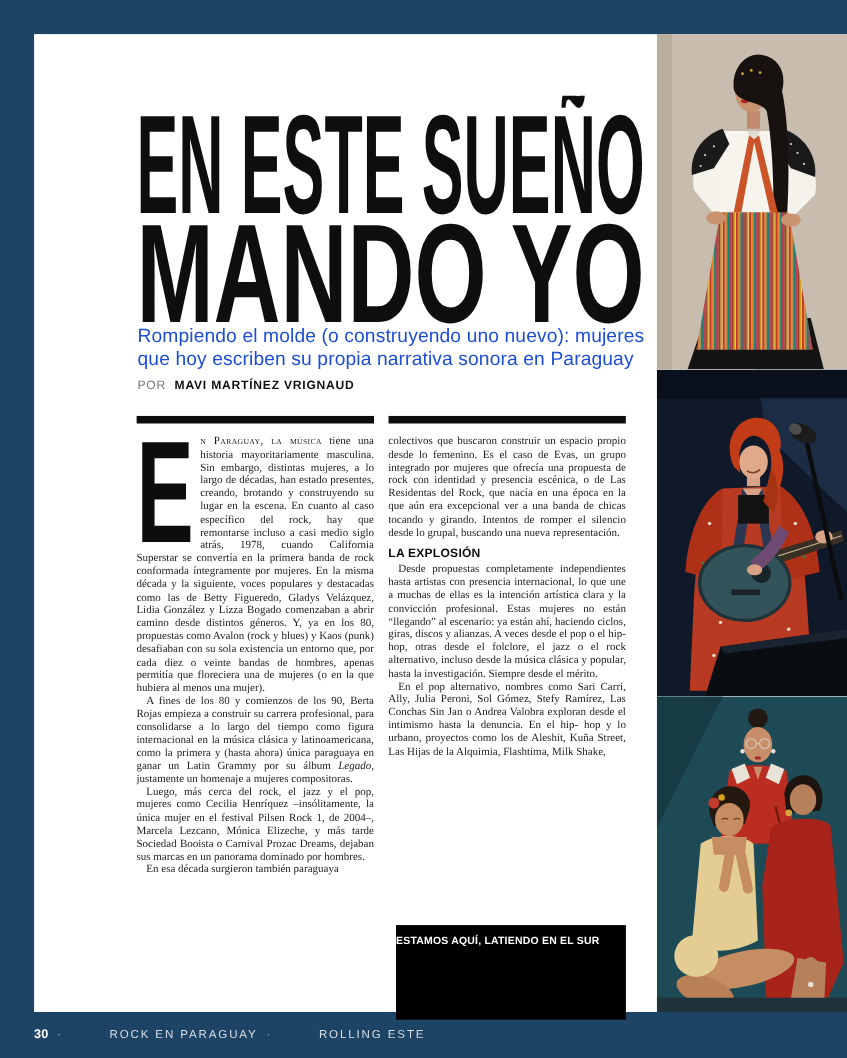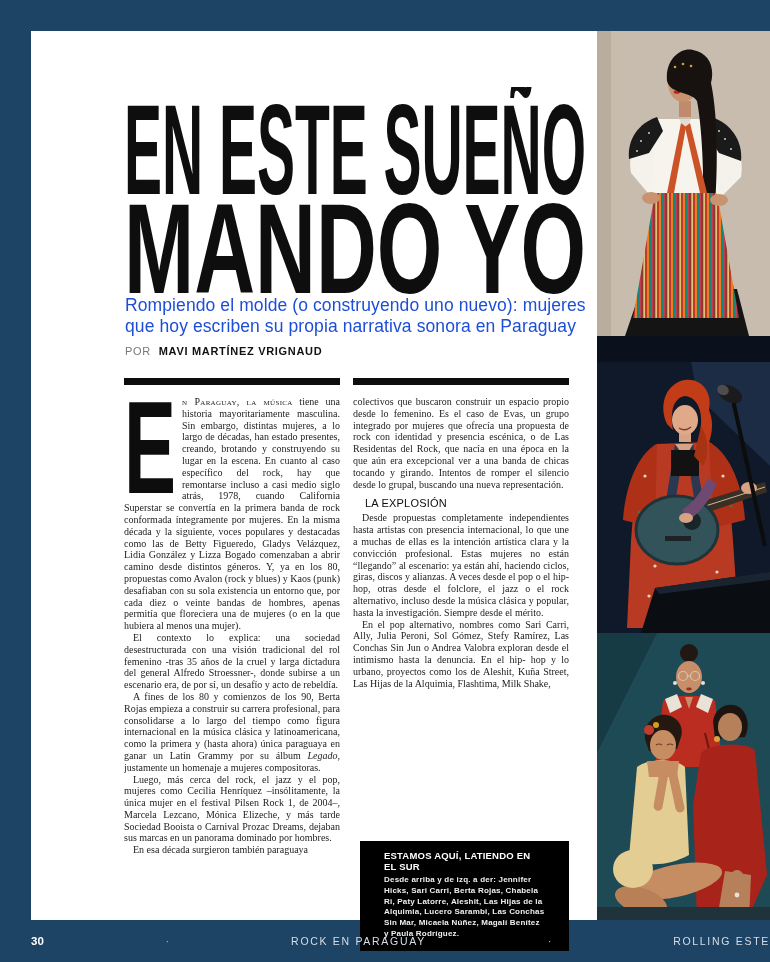--- a/index.html
+++ b/index.html
@@ -39,44 +39,44 @@
   }
   .col p.ind{text-indent:9px;}
   .smallcaps{font-variant:small-caps;letter-spacing:0.3px;}
   .dropcap-float{
     float:left;width:52px;height:97px;margin:2px 6px 0 0;
   }
   .dropcap-float text{
     font-family:"Liberation Sans",sans-serif;font-weight:bold;fill:#0d0d0d;
   }
   .col-heading{
-    font-family:"Liberation Sans",sans-serif;font-weight:normal;
-    font-size:11px;letter-spacing:0.2px;color:#0d0d0d;margin:7px 0 3px 12px;
+    font-family:"Liberation Sans",sans-serif;font-weight:bold;
+    font-size:11px;letter-spacing:0.2px;color:#0d0d0d;margin:7px 0 3px 0;
   }
   
   .caption-box{
-    position:absolute;left:329px;top:810px;width:209px;height:110px;
-    background:#000;color:#fff;box-sizing:border-box;padding:9px 24px;
+    position:absolute;left:329px;top:810px;width:209px;height:86px;
+    background:#000;color:#fff;box-sizing:border-box;padding:9px 0;
     overflow:hidden;
   }
   .caption-title{font-size:9.5px;font-weight:bold;letter-spacing:0.2px;margin-bottom:3px;}
   .caption-body{font-size:8px;font-weight:bold;line-height:10.8px;color:#efefef;letter-spacing:0.2px;}
   
   .photo{position:absolute;left:597px;width:173px;overflow:hidden;line-height:0;}
   .photo1{top:31px;height:305px;}
   .photo2{top:336px;height:297px;}
   .photo3{top:633px;height:287px;}
   
   .footer{
     position:absolute;left:31px;top:920px;width:739px;height:42px;
-    display:flex;align-items:center;justify-content:space-between;
+    display:flex;align-items:center;
   }
   .footer .pg{font-weight:bold;font-size:11.5px;color:#ffffff;}
   .footer .sep{margin:0 8px;color:#9fb3c4;font-size:11px;}
-  .footer .sec{letter-spacing:1.7px;font-size:10.5px;color:#d7dee6;}
+  .footer .sec{letter-spacing:1.7px;font-size:10.5px;color:#d7dee6;margin-left:36px;}
 </style>
 </head>
 <body>
 
 <div class="page">
 
   <svg class="title-svg" width="470" height="215" viewBox="0 0 470 215">
     <text x="2" y="107" font-size="128" textLength="462" lengthAdjust="spacingAndGlyphs">EN ESTE SUEÑO</text>
     <text x="2" y="206" font-size="128" textLength="462" lengthAdjust="spacingAndGlyphs">MANDO YO</text>
   </svg>
@@ -90,37 +90,35 @@
 
   <div class="col col1">
     <div class="rule"></div>
     <p>
       <span class="dropcap-float">
         <svg width="52" height="97" viewBox="0 0 52 97">
           <text x="0" y="95" font-size="132" textLength="52" lengthAdjust="spacingAndGlyphs">E</text>
         </svg>
       </span><span class="smallcaps">n Paraguay, la música</span><span> tiene una historia mayoritariamente masculina. Sin embargo, distintas mujeres, a lo largo de décadas, han estado presentes, creando, brotando y construyendo su lugar en la escena. En cuanto al caso específico del rock, hay que remontarse incluso a casi medio siglo atrás, 1978, cuando California Superstar se convertía en la primera banda de rock conformada íntegramente por mujeres. En la misma década y la siguiente, voces populares y destacadas como las de Betty Figueredo, Gladys Velázquez, Lidia González y Lizza Bogado comenzaban a abrir camino desde distintos géneros. Y, ya en los 80, propuestas como Avalon (rock y blues) y Kaos (punk) desafiaban con su sola existencia un entorno que, por cada diez o veinte bandas de hombres, apenas permitía que floreciera una de mujeres (o en la que hubiera al menos una mujer).</span>
     </p>
-    <p class="ind">El contexto lo explica: una sociedad desestructurada con una visión tradicional del rol femenino -tras 35 años de la cruel y larga dictadura del general Alfredo Stroessner-, donde subirse a un escenario era, de por sí, un desafío y acto de rebeldía.</p>
     <p class="ind"><span>A fines de los 80 y comienzos de los 90, Berta Rojas empieza a construir su carrera profesional, para consolidarse a lo largo del tiempo como figura internacional en la música clásica y latinoamericana, como la primera y (hasta ahora) única paraguaya en ganar un Latin Grammy por su álbum </span><i>Legado</i><span>, justamente un homenaje a mujeres compositoras.</span></p>
     <p class="ind">Luego, más cerca del rock, el jazz y el pop, mujeres como Cecilia Henríquez –insólitamente, la única mujer en el festival Pilsen Rock 1, de 2004–, Marcela Lezcano, Mónica Elizeche, y más tarde Sociedad Booista o Carnival Prozac Dreams, dejaban sus marcas en un panorama dominado por hombres.</p>
     <p class="ind">En esa década surgieron también paraguaya</p>
   </div>
 
   <div class="col col2">
     <div class="rule"></div>
     <p>colectivos que buscaron construir un espacio propio desde lo femenino. Es el caso de Evas, un grupo integrado por mujeres que ofrecía una propuesta de rock con identidad y presencia escénica, o de Las Residentas del Rock, que nacía en una época en la que aún era excepcional ver a una banda de chicas tocando y girando. Intentos de romper el silencio desde lo grupal, buscando una nueva representación.</p>
     <div class="col-heading">LA EXPLOSIÓN</div>
     <p class="ind">Desde propuestas completamente independientes hasta artistas con presencia internacional, lo que une a muchas de ellas es la intención artística clara y la convicción profesional. Estas mujeres no están “llegando” al escenario: ya están ahí, haciendo ciclos, giras, discos y alianzas. A veces desde el pop o el hip-hop, otras desde el folclore, el jazz o el rock alternativo, incluso desde la música clásica y popular, hasta la investigación. Siempre desde el mérito.</p>
-    <p class="ind">En el pop alternativo, nombres como Sari Carri, Ally, Julia Peroni, Sol Gómez, Stefy Ramírez, Las Conchas Sin Jun o Andrea Valobra exploran desde el intimismo hasta la denuncia. En el hip- hop y lo urbano, proyectos como los de Aleshit, Kuña Street, Las Hijas de la Alquimia, Flashtima, Milk Shake,</p>
+    <p class="ind">En el pop alternativo, nombres como Sari Carri, Ally, Julia Peroni, Sol Gómez, Stefy Ramírez, Las Conchas Sin Jan o Andrea Valobra exploran desde el intimismo hasta la denuncia. En el hip- hop y lo urbano, proyectos como los de Aleshit, Kuña Street, Las Hijas de la Alquimia, Flashtima, Milk Shake,</p>
   </div>
 
   <div class="caption-box">
     <div class="caption-title">ESTAMOS AQUÍ, LATIENDO EN EL SUR</div>
-    <div class="caption-body">Desde arriba y de izq. a der: Jennifer Hicks, Sari Carri, Berta Rojas, Chabela Ri, Paty Latorre, Aleshit, Las Hijas de la Alquimia, Lucero Sarambi, Las Conchas Sin Mar, Micaela Núñez, Magalí Benítez y Paula Rodríguez.</div>
   </div>
 </div>
 
 <div class="photo photo1">
   <svg width="173" height="305" viewBox="0 0 173 305">
     <defs>
       <pattern id="stripes" width="12" height="8" patternUnits="userSpaceOnUse">
         <rect width="12" height="8" fill="#e8d8b8"></rect>
         <rect width="2" height="8" fill="#c0392b"></rect>
         <rect x="2" width="2" height="8" fill="#e67e22"></rect>

